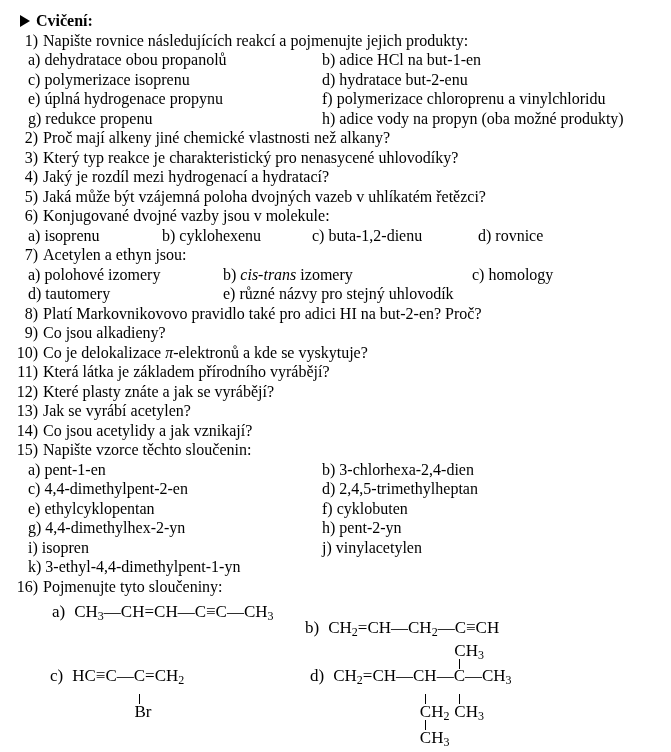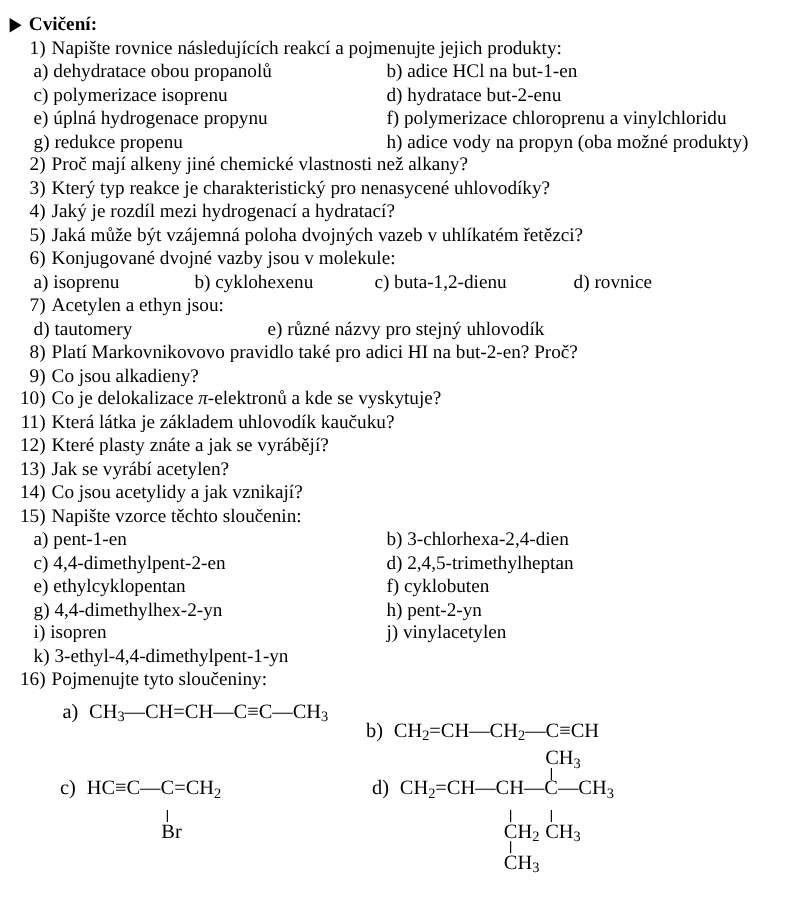--- a/index.html
+++ b/index.html
@@ -7,21 +7,21 @@
     position:relative;
     width:671px;height:752px;
     box-sizing:border-box;
     padding-top:11px;
     background:#ffffff;
     color:#000;
     font-family:"Liberation Serif","DejaVu Serif",serif;
     font-size:16px;line-height:19.5px;
     overflow:hidden;
   }
-  .hline{display:flex;align-items:center;padding-left:8px;font-weight:bold;}
+  .hline{display:flex;align-items:center;padding-left:20px;font-weight:bold;}
   .tri{display:inline-block;width:0;height:0;
        border-left:10px solid #000;border-top:6px solid transparent;border-bottom:6px solid transparent;
        margin-right:6px;}
   .qline{display:flex;}
   .qnum{width:38px;text-align:right;flex:none;}
   .qtext{margin-left:5px;}
   .optrow{display:flex;padding-left:28px;white-space:nowrap;}
   .cols2 .c1{width:294px;flex:none;}
   .q6r .o1{width:134px;flex:none;}
   .q6r .o2{width:150px;flex:none;}
@@ -98,40 +98,45 @@
     <span class="o1">a) isoprenu</span>
     <span class="o2">b) cyklohexenu</span>
     <span class="o3">c) buta-1,2-dienu</span>
     <span class="o4">d) rovnice</span>
   </div>
 
   <div class="qline">
     <span class="qnum">7)</span>
     <span class="qtext">Acetylen a ethyn jsou:</span>
   </div>
+  <div class="optrow q7r1">
+    <span class="o1">a) polohové izomery</span>
+    <span class="o2"><span>b) </span><em>cis-trans</em><span> izomery</span></span>
+    <span class="o3">c) homology</span>
+  </div>
   <div class="optrow q7r2">
     <span class="o1">d) tautomery</span>
     <span class="o2">e) různé názvy pro stejný uhlovodík</span>
   </div>
 
   <div class="qline">
     <span class="qnum">8)</span>
     <span class="qtext">Platí Markovnikovovo pravidlo také pro adici HI na but-2-en? Proč?</span>
   </div>
   <div class="qline">
     <span class="qnum">9)</span>
     <span class="qtext">Co jsou alkadieny?</span>
   </div>
   <div class="qline">
     <span class="qnum">10)</span>
     <span class="qtext"><span>Co je delokalizace </span><em>π</em><span>-elektronů a kde se vyskytuje?</span></span>
   </div>
   <div class="qline">
     <span class="qnum">11)</span>
-    <span class="qtext">Která látka je základem uhlovodík kaučuku?</span>
+    <span class="qtext">Která látka je základem přírodního vyrábějí?</span>
   </div>
   <div class="qline">
     <span class="qnum">12)</span>
     <span class="qtext">Které plasty znáte a jak se vyrábějí?</span>
   </div>
   <div class="qline">
     <span class="qnum">13)</span>
     <span class="qtext">Jak se vyrábí acetylen?</span>
   </div>
   <div class="qline">

